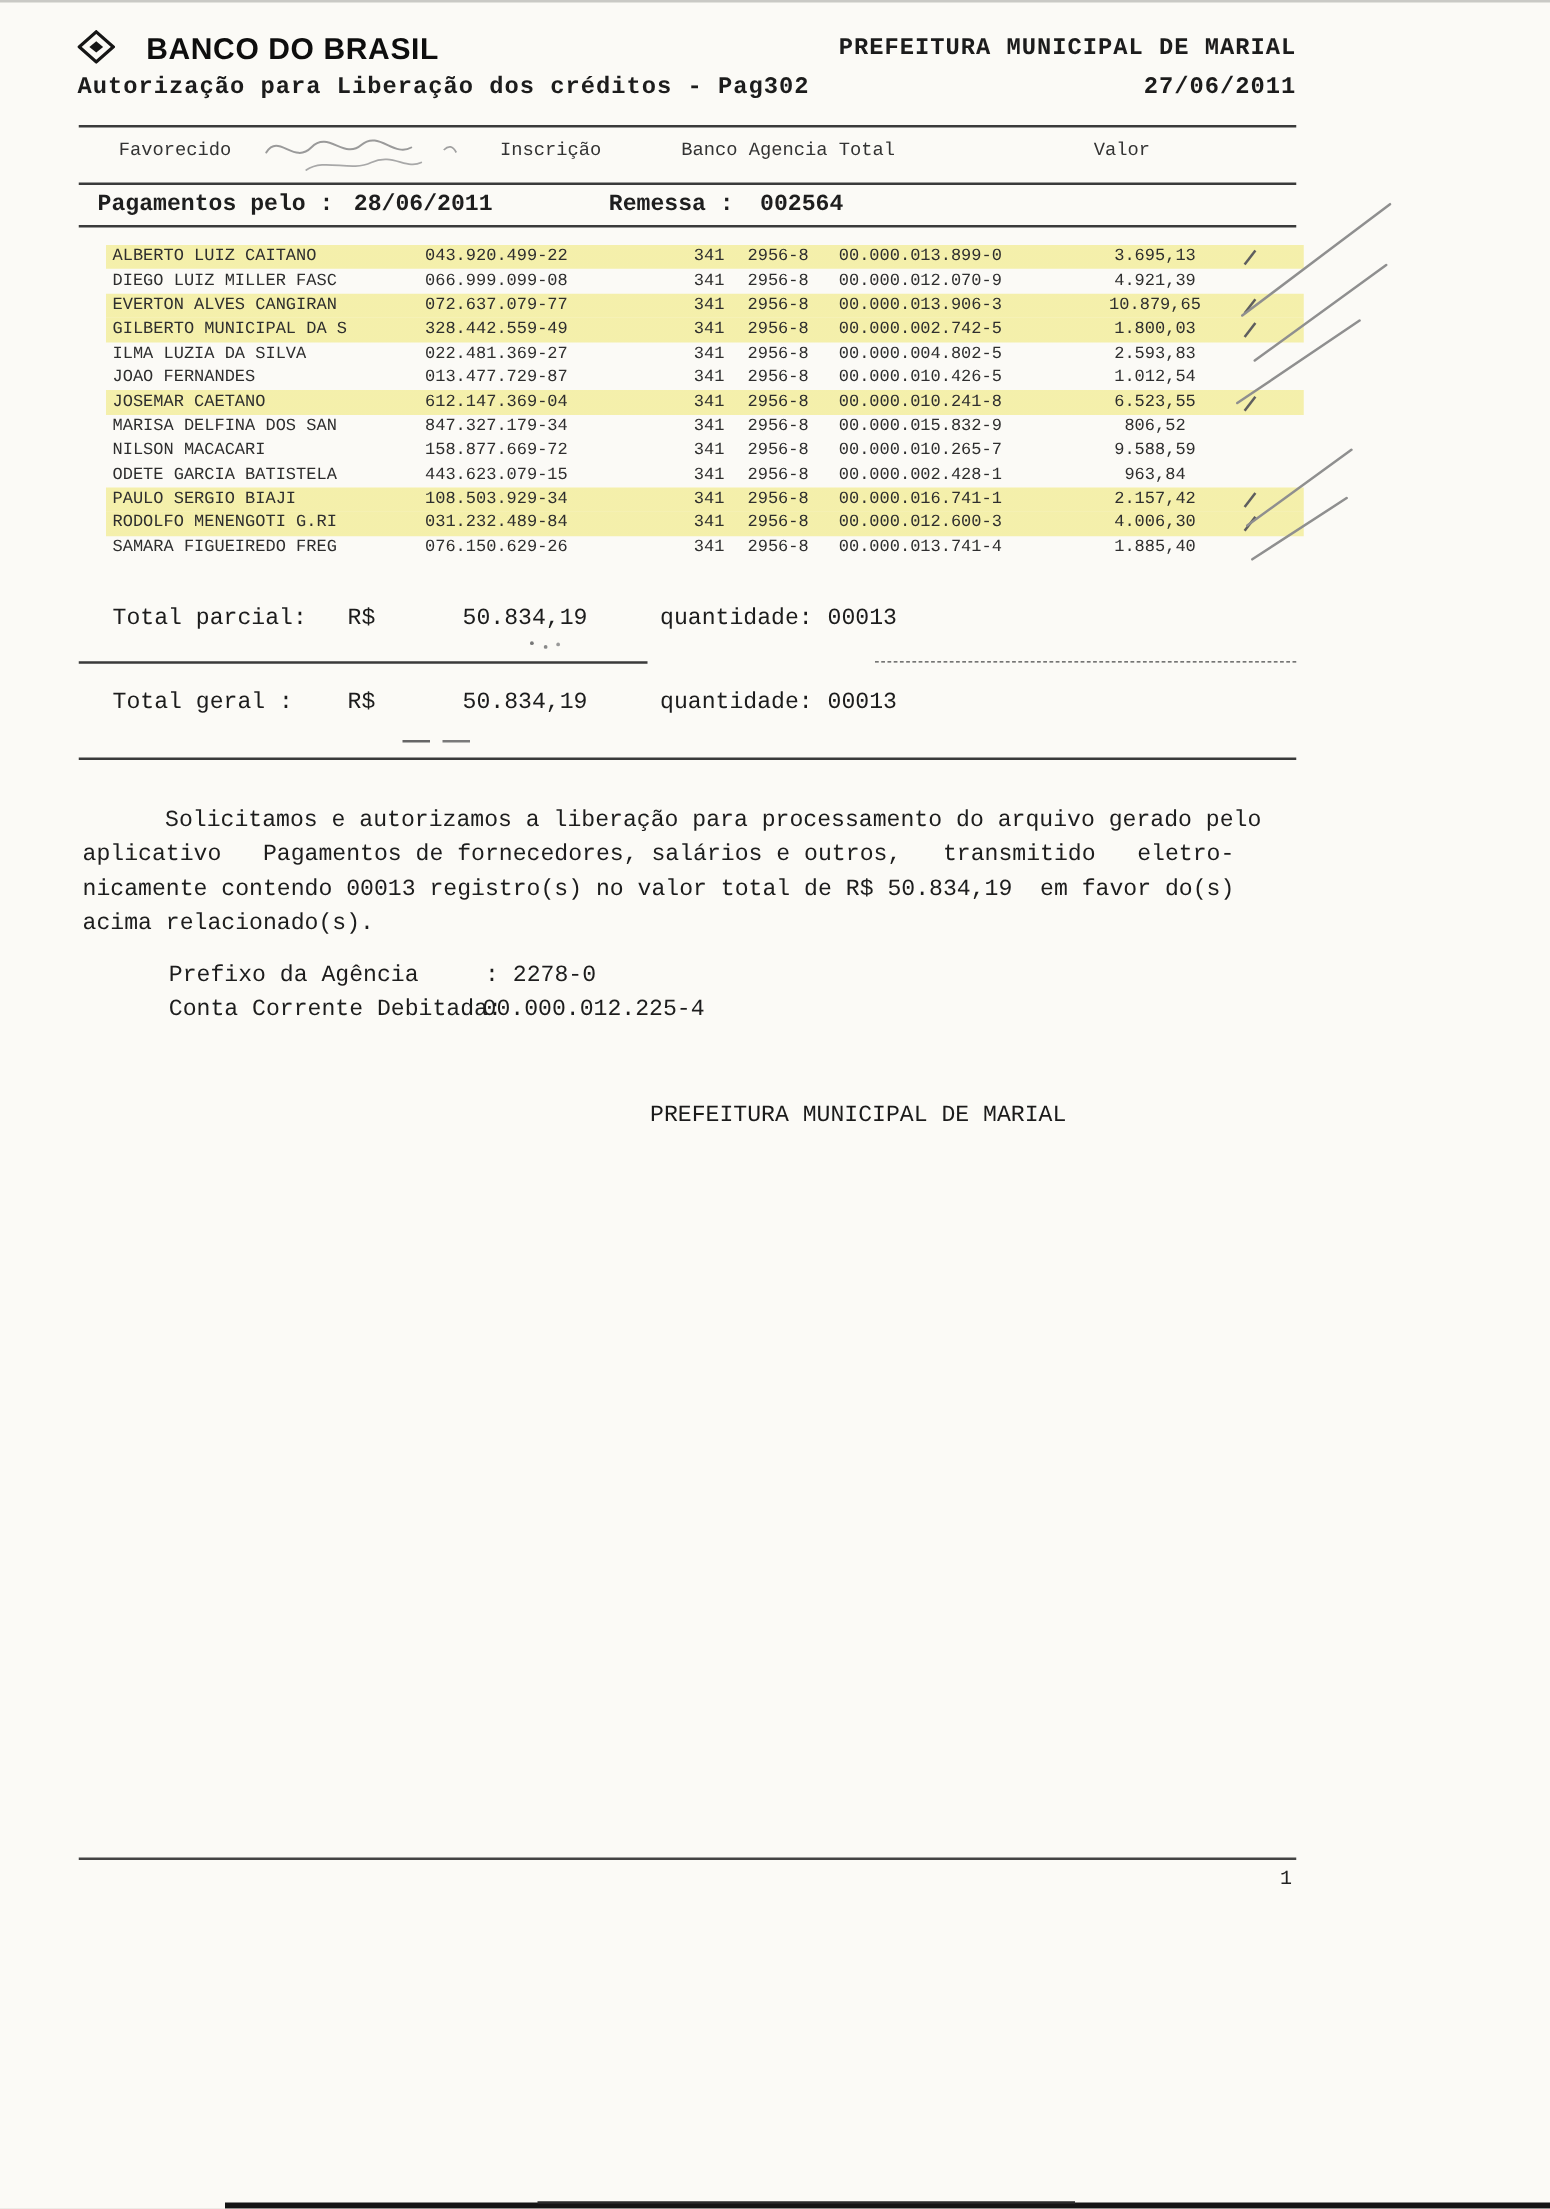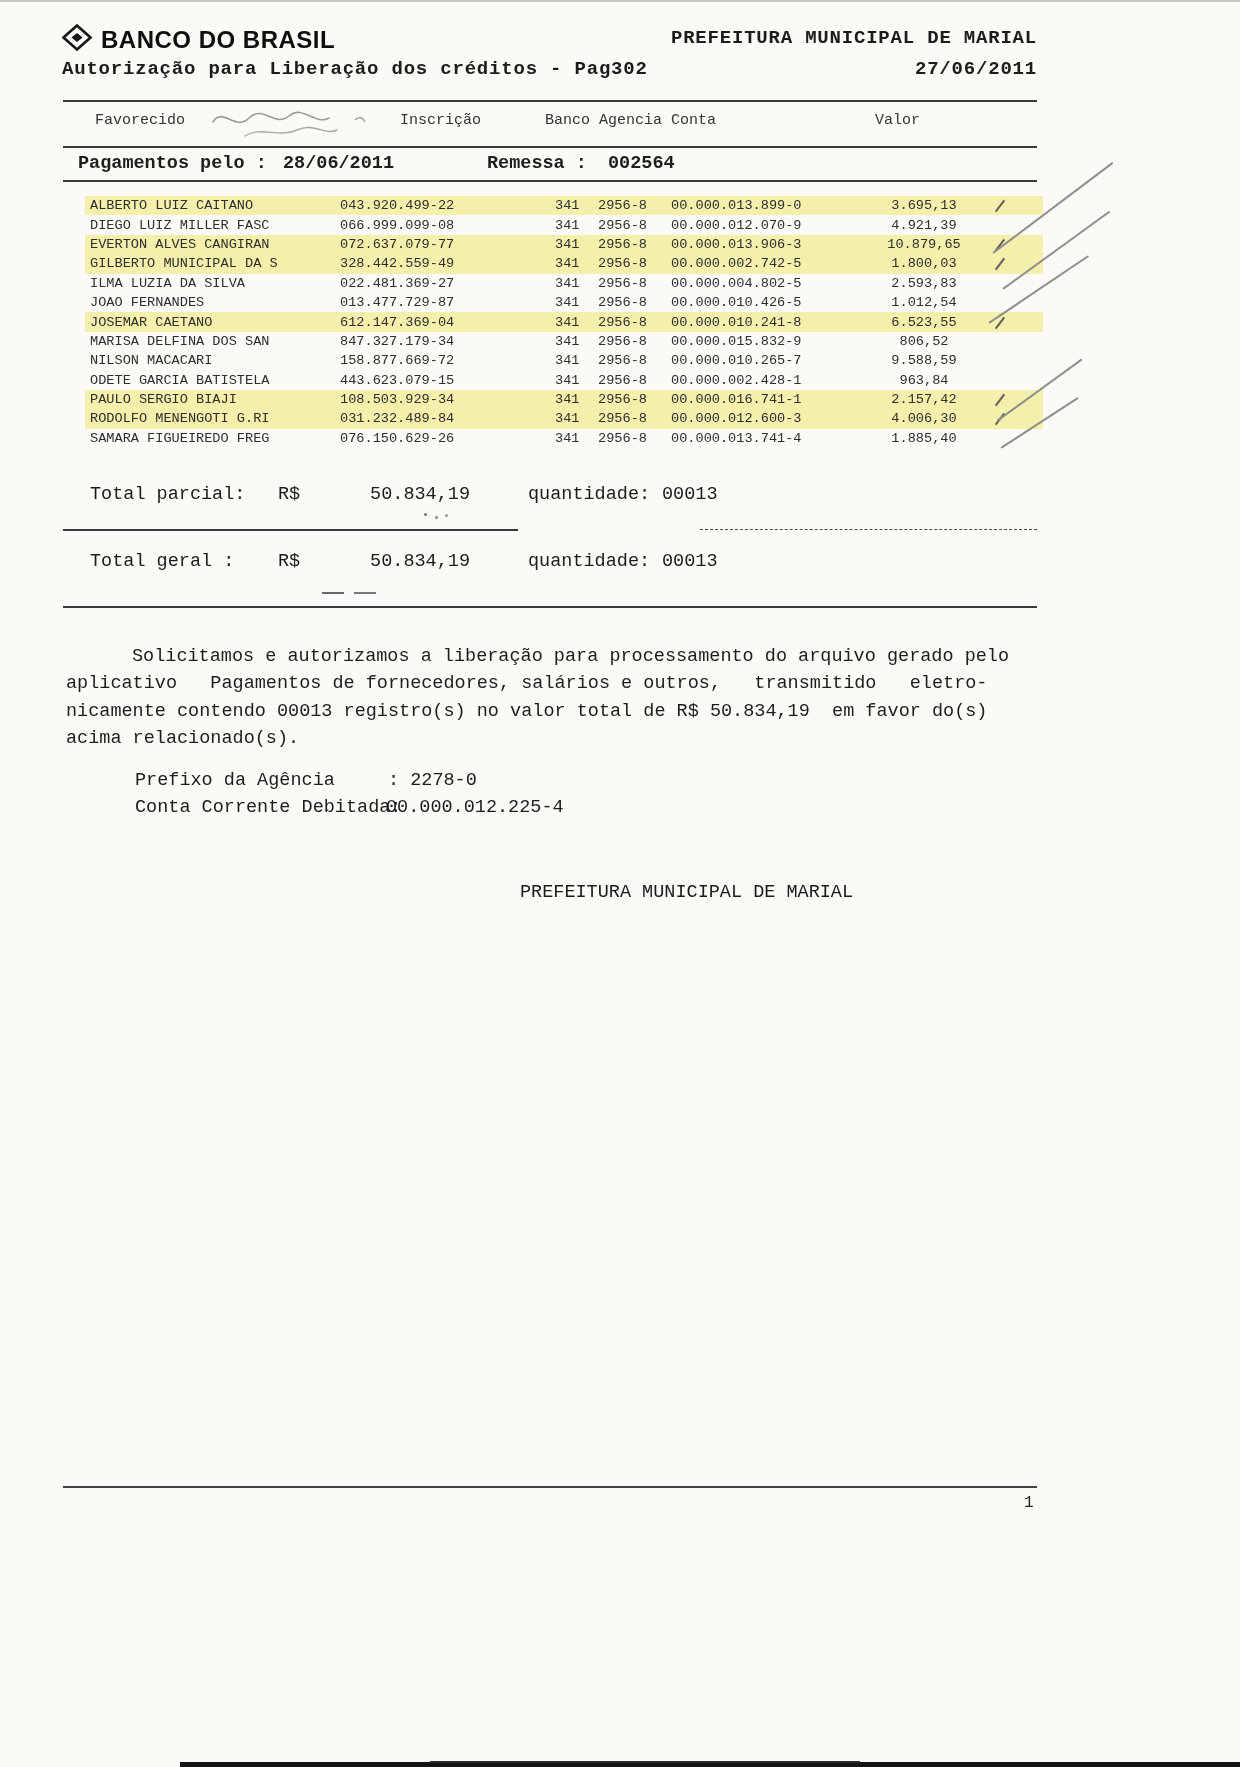--- a/index.html
+++ b/index.html
@@ -7,21 +7,21 @@
     position:relative;width:1240px;height:1767px;margin:0 auto;
     background:#fbfaf6;
     font-family:"Liberation Mono","DejaVu Sans Mono",monospace;
     color:#222;overflow:hidden;
   }
   .edge-top{position:absolute;top:0;left:0;right:0;height:2px;background:rgba(110,110,105,.35);}
   .edge-bottom1{position:absolute;left:180px;right:0;bottom:0;height:5px;background:#141414;}
   .edge-bottom2{position:absolute;left:430px;bottom:4px;width:430px;height:2px;background:#2a2a2a;}
 
   
-  .brand-row{position:absolute;left:62px;top:24px;display:flex;align-items:center;gap:9px;text-align:right;}
+  .brand-row{position:absolute;left:62px;top:24px;display:flex;align-items:center;gap:25px;text-align:right;}
   .brand-text{font-family:"Liberation Sans","DejaVu Sans",sans-serif;font-weight:800;font-size:24px;letter-spacing:.5px;color:#0e0e0e;}
   .doc-title{position:absolute;left:62px;top:58px;font-size:19px;font-weight:700;letter-spacing:.8px;color:#1c1c1c;white-space:pre;}
   .org-name{position:absolute;right:203px;top:27px;font-size:19px;font-weight:700;letter-spacing:.8px;color:#1c1c1c;white-space:pre;}
   .doc-date{position:absolute;right:203px;top:58px;font-size:19px;font-weight:700;letter-spacing:.8px;color:#1c1c1c;}
 
   .rule{position:absolute;background:#3a3a3a;}
   .rule-1{top:100px;left:63px;width:974px;height:2px;}
   .rule-2{top:146px;left:63px;width:974px;height:1.6px;}
   .rule-3{top:180px;left:63px;width:974px;height:1.6px;}
   .rule-seg-left{top:529px;left:63px;width:455px;height:1.6px;}
@@ -101,21 +101,21 @@
   </div>
   <div class="doc-title">Autorização para Liberação dos créditos - Pag302</div>
   <div class="org-name">PREFEITURA MUNICIPAL DE MARIAL</div>
   <div class="doc-date">27/06/2011</div>
 
   <div class="rule rule-1"></div>
 
   <div class="col-headers">
     <span class="ch-fav">Favorecido</span>
     <span class="ch-insc">Inscrição</span>
-    <span class="ch-bac">Banco Agencia Conta</span>
+    <span class="ch-bac">Banco Agencia Total</span>
     <span class="ch-val">Valor</span>
   </div>
 
   <div class="rule rule-2"></div>
 
   <div class="payment-line">
     <span class="pl-label">Pagamentos pelo :</span>
     <span class="pl-date">28/06/2011</span>
     <span class="pl-rlabel">Remessa :</span>
     <span class="pl-rnum">002564</span>

